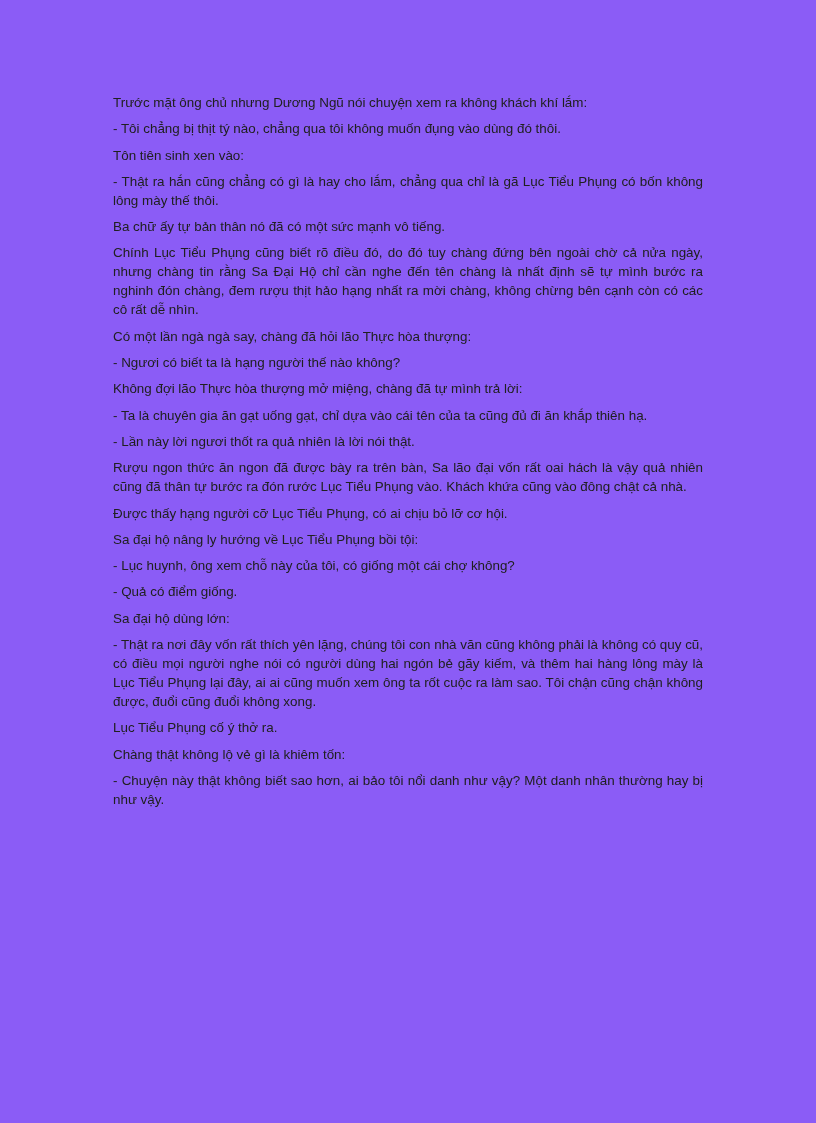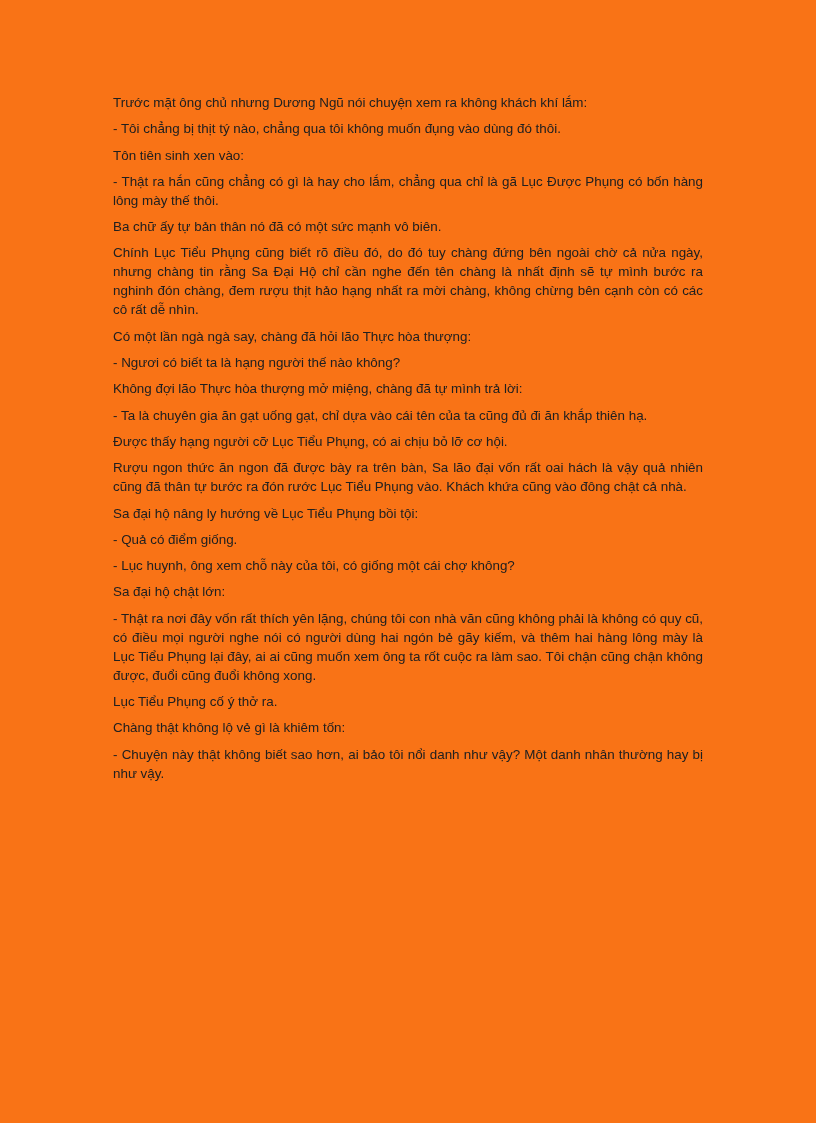--- a/index.html
+++ b/index.html
@@ -13,21 +13,21 @@
     position: relative;
     overflow: hidden;
     font-family: "Liberation Sans", "DejaVu Sans", sans-serif;
   }
   .page {
     position: absolute;
     left: 0;
     top: 0;
     width: 816px;
     height: 1123px;
-    background: #f97316;
+    background: #8b5cf6;
   }
   .content {
     position: absolute;
     left: 113px;
     top: 93px;
     width: 590px;
   }
   .content p {
     margin: 0 0 7.3px 0;
     padding: 0;
@@ -39,31 +39,32 @@
   }
 </style>
 </head>
 <body>
 
 <div class="page">
   <div class="content">
     <p>Trước mặt ông chủ nhưng Dương Ngũ nói chuyện xem ra không khách khí lắm:</p>
     <p>- Tôi chẳng bị thịt tý nào, chẳng qua tôi không muốn đụng vào dùng đó thôi.</p>
     <p>Tôn tiên sinh xen vào:</p>
-    <p>- Thật ra hắn cũng chẳng có gì là hay cho lắm, chẳng qua chỉ là gã Lục Được Phụng có bốn hàng lông mày thế thôi.</p>
-    <p>Ba chữ ấy tự bản thân nó đã có một sức mạnh vô biên.</p>
+    <p>- Thật ra hắn cũng chẳng có gì là hay cho lắm, chẳng qua chỉ là gã Lục Tiểu Phụng có bốn không lông mày thế thôi.</p>
+    <p>Ba chữ ấy tự bản thân nó đã có một sức mạnh vô tiếng.</p>
     <p>Chính Lục Tiểu Phụng cũng biết rõ điều đó, do đó tuy chàng đứng bên ngoài chờ cả nửa ngày, nhưng chàng tin rằng Sa Đại Hộ chỉ cần nghe đến tên chàng là nhất định sẽ tự mình bước ra nghinh đón chàng, đem rượu thịt hảo hạng nhất ra mời chàng, không chừng bên cạnh còn có các cô rất dễ nhìn.</p>
     <p>Có một lần ngà ngà say, chàng đã hỏi lão Thực hòa thượng:</p>
     <p>- Ngươi có biết ta là hạng người thế nào không?</p>
     <p>Không đợi lão Thực hòa thượng mở miệng, chàng đã tự mình trả lời:</p>
     <p>- Ta là chuyên gia ăn gạt uống gạt, chỉ dựa vào cái tên của ta cũng đủ đi ăn khắp thiên hạ.</p>
+    <p>- Lần này lời ngươi thốt ra quả nhiên là lời nói thật.</p>
+    <p>Rượu ngon thức ăn ngon đã được bày ra trên bàn, Sa lão đại vốn rất oai hách là vậy quả nhiên cũng đã thân tự bước ra đón rước Lục Tiểu Phụng vào. Khách khứa cũng vào đông chật cả nhà.</p>
     <p>Được thấy hạng người cỡ Lục Tiểu Phụng, có ai chịu bỏ lỡ cơ hội.</p>
-    <p>Rượu ngon thức ăn ngon đã được bày ra trên bàn, Sa lão đại vốn rất oai hách là vậy quả nhiên cũng đã thân tự bước ra đón rước Lục Tiểu Phụng vào. Khách khứa cũng vào đông chật cả nhà.</p>
     <p>Sa đại hộ nâng ly hướng về Lục Tiểu Phụng bồi tội:</p>
+    <p>- Lục huynh, ông xem chỗ này của tôi, có giống một cái chợ không?</p>
     <p>- Quả có điểm giống.</p>
-    <p>- Lục huynh, ông xem chỗ này của tôi, có giống một cái chợ không?</p>
-    <p>Sa đại hộ chật lớn:</p>
+    <p>Sa đại hộ dùng lớn:</p>
     <p>- Thật ra nơi đây vốn rất thích yên lặng, chúng tôi con nhà văn cũng không phải là không có quy cũ, có điều mọi người nghe nói có người dùng hai ngón bẻ gãy kiếm, và thêm hai hàng lông mày là Lục Tiểu Phụng lại đây, ai ai cũng muốn xem ông ta rốt cuộc ra làm sao. Tôi chận cũng chận không được, đuổi cũng đuổi không xong.</p>
     <p>Lục Tiểu Phụng cố ý thở ra.</p>
     <p>Chàng thật không lộ vẻ gì là khiêm tốn:</p>
     <p>- Chuyện này thật không biết sao hơn, ai bảo tôi nổi danh như vậy? Một danh nhân thường hay bị như vậy.</p>
   </div>
 </div>
 
 </body></html>

